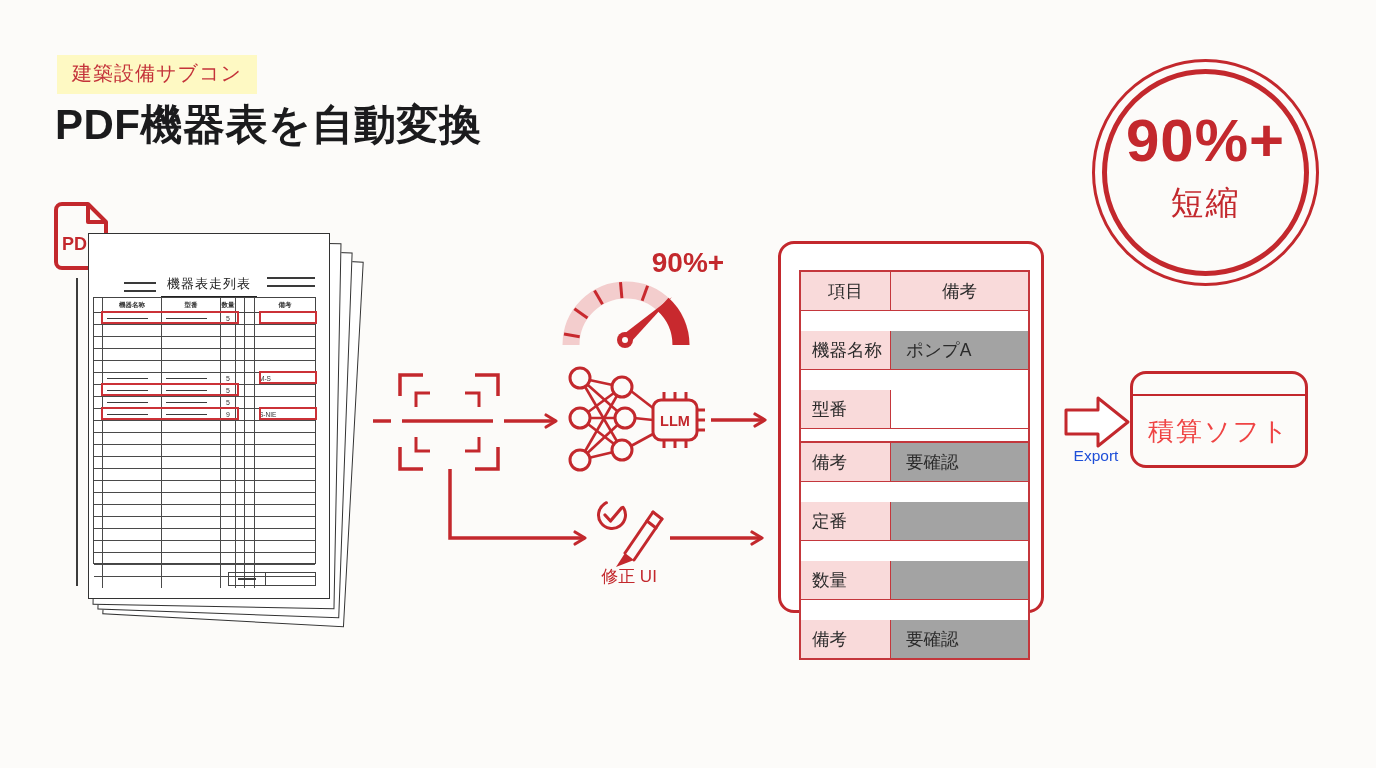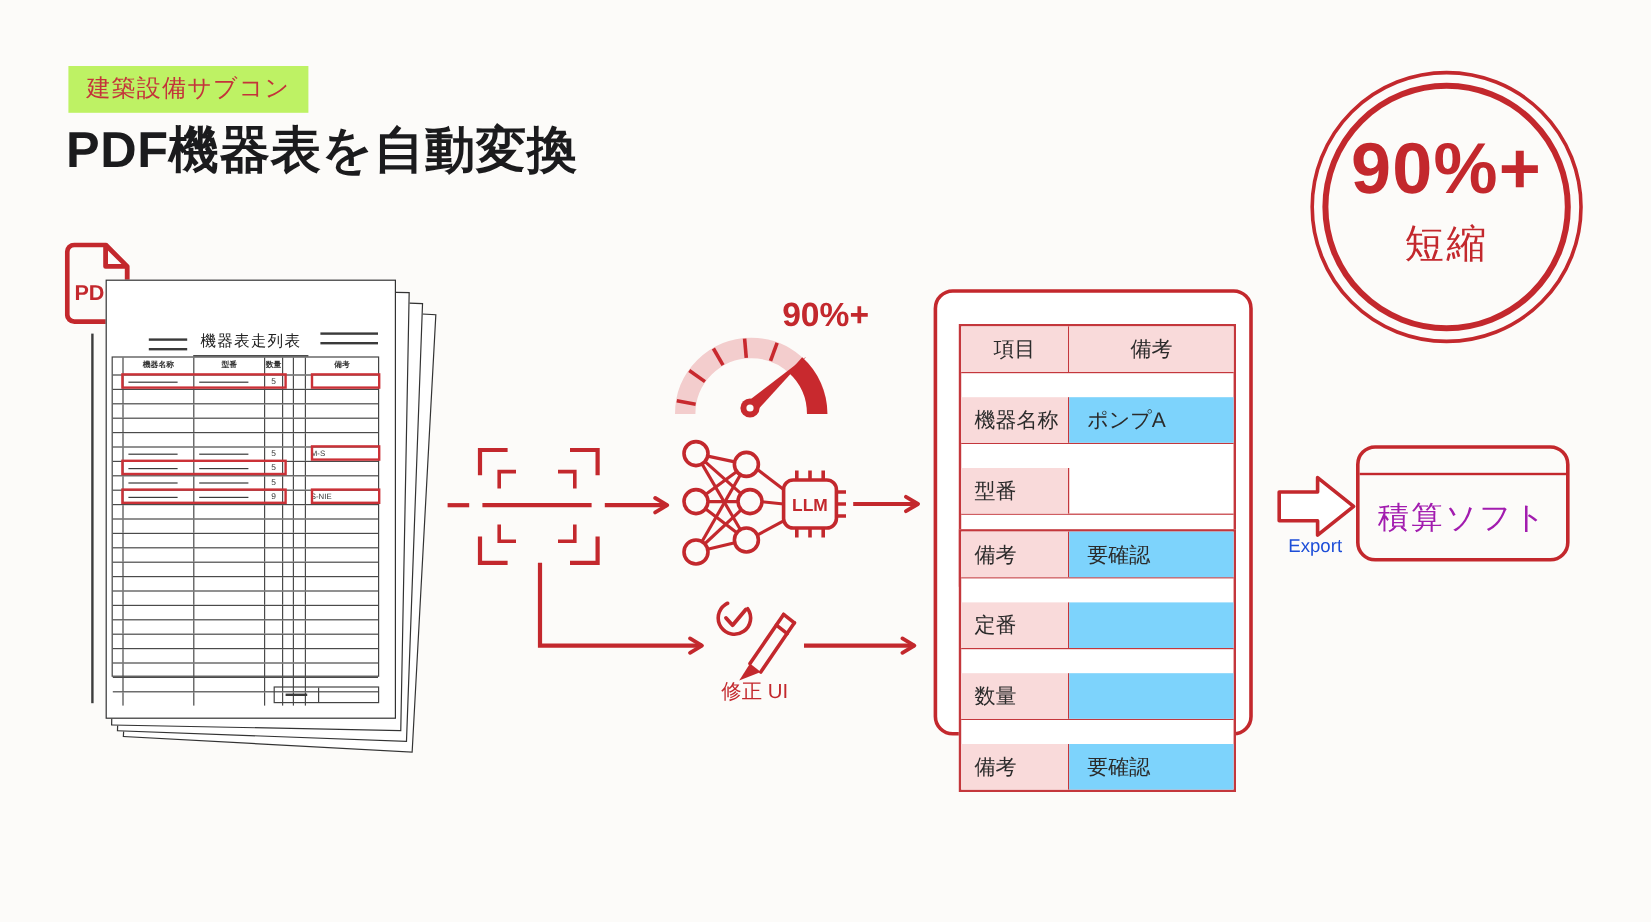--- a/index.html
+++ b/index.html
@@ -1,21 +1,21 @@
 <!DOCTYPE html>
 <html><head>
 <meta charset="utf-8">
 <style>
   html,body{margin:0;padding:0;background:#fcfbf9;}
   .stage{position:relative;width:1376px;height:768px;background:#fcfbf9;overflow:hidden;
          font-family:"Liberation Sans",sans-serif;color:#1c1c1e;}
   .abs{position:absolute;}
 
   
-  .badge{left:57px;top:55px;background:#bef264;color:#c4333a;font-size:20px;
+  .badge{left:57px;top:55px;background:#fef9c3;color:#c4333a;font-size:20px;
          padding:5px 15px 7px 15px;letter-spacing:1px;}
   .title{left:55px;top:97px;font-size:42px;font-weight:600;color:#1b1b1d;letter-spacing:.5px;}
 
   
   .ring{left:1092px;top:59px;width:227px;height:227px;border:3px solid #c3282d;border-radius:50%;
         box-sizing:border-box;}
   .ring-inner{position:absolute;inset:7px;border:5px solid #c3282d;border-radius:50%;
         display:flex;flex-direction:column;align-items:center;justify-content:center;}
   .ring-value{font-size:60px;font-weight:700;color:#c3282d;line-height:1;letter-spacing:1px;margin-top:-8px;}
   .ring-label{font-size:33px;color:#c3282d;margin-top:10px;letter-spacing:2px;}
@@ -65,31 +65,31 @@
          border-radius:16px;box-sizing:border-box;}
   .rtable{position:absolute;left:18px;width:231px;border:2px solid #c4373c;box-sizing:border-box;
          display:flex;flex-direction:column;background:#fff;gap:20px;}
   .rt-top{top:26px;}
   .rt-bottom{top:197px;}
   .prow{display:flex;height:38px;flex:none;border-bottom:1.5px solid #c4373c;}
   .prow:last-child{border-bottom:none;}
   .pl,.ph1{width:90px;border-right:1.5px solid #c4373c;box-sizing:border-box;}
   .pr,.ph2{flex:1;}
   .pl{background:#f9dada;font-size:17.5px;color:#2b2b2b;display:flex;align-items:center;padding-left:11px;}
-  .pr{background:#7dd3fc;font-size:17.5px;color:#2b2b2b;display:flex;align-items:center;padding-left:15px;}
+  .pr{background:#a3a3a3;font-size:17.5px;color:#2b2b2b;display:flex;align-items:center;padding-left:15px;}
   .ph1,.ph2{background:#f9dada;font-size:17.5px;color:#2b2b2b;display:flex;align-items:center;justify-content:center;}
 
   
   .exp-svg{left:1058px;top:394px;}
   .exp-label{left:1056px;top:447px;width:80px;text-align:center;font-size:15.5px;color:#1d4ed8;}
   .target{left:1130px;top:371px;width:178px;height:97px;border:3px solid #c3282d;border-radius:16px;
           box-sizing:border-box;background:#fcfbf9;}
   .target-bar{height:20px;border-bottom:2.5px solid #c3282d;}
   .target-label{height:70px;display:flex;align-items:center;justify-content:center;
-          font-size:26px;color:#a21caf;letter-spacing:2px;}
+          font-size:26px;color:#ef4444;letter-spacing:2px;}
 </style>
 </head>
 <body>
 
 <div class="stage">
 
   <div class="abs badge">建築設備サブコン</div>
   <div class="abs title">PDF機器表を自動変換</div>
 
   <div class="abs ring">

